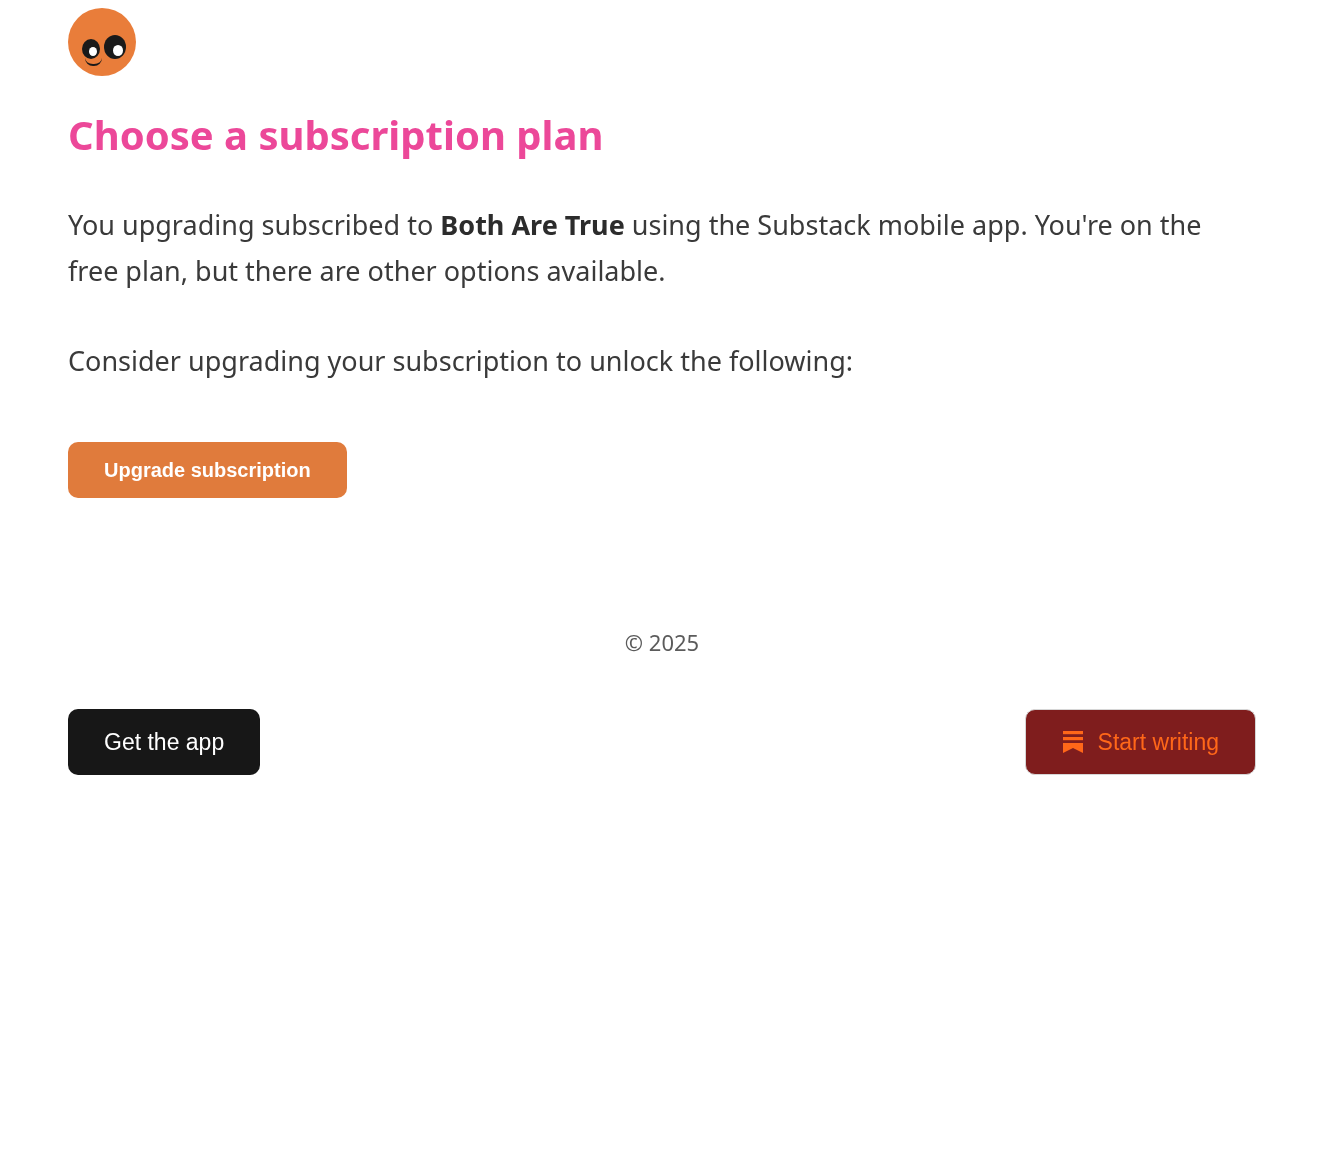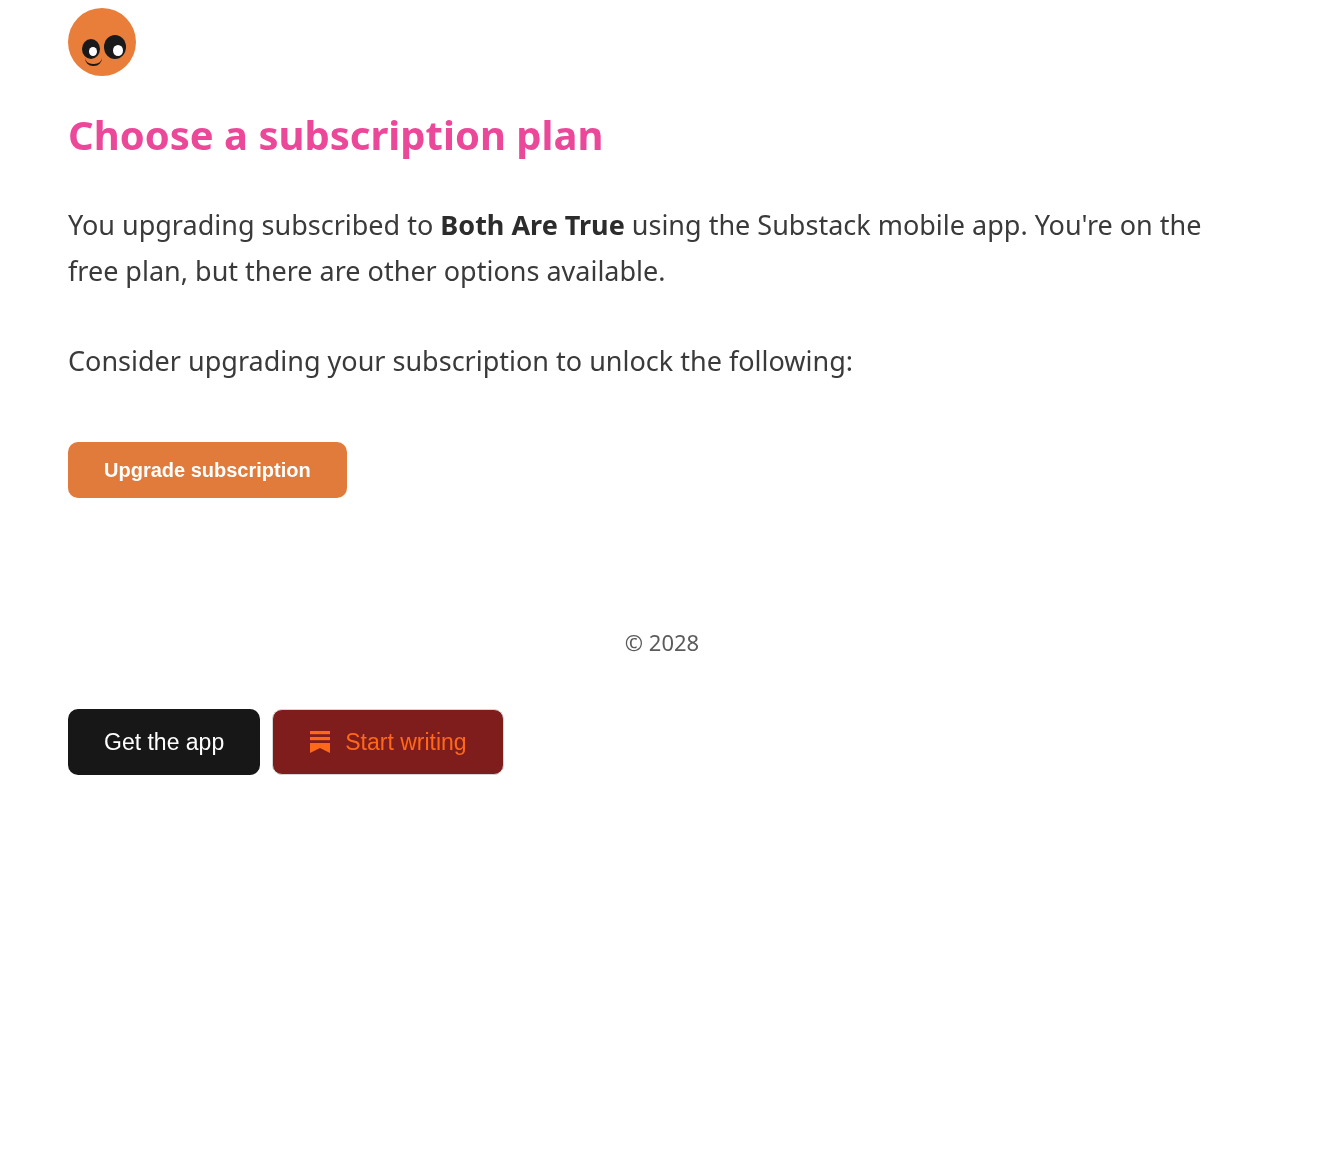--- a/index.html
+++ b/index.html
@@ -72,21 +72,21 @@
     }
     .footer {
       text-align:center;
       margin-top:130px;
       font-size:22px;
       color:#5b5b5b;
       line-height:1.35;
     }
     .footer-buttons {
       display:flex;
-      justify-content:flex-start;
+      justify-content:space-between;
       gap:12px;
       margin-top:52px;
     }
     .footer-btn {
       font-size:23px;
       font-weight:500;
       padding:20px 36px;
       border-radius:10px;
       cursor:pointer;
       line-height:1;
@@ -128,21 +128,21 @@
   </p>
 
   <p class="body-text">Consider upgrading your subscription to unlock the following:</p>
 
   <div class="benefits">
   </div>
 
   <button class="upgrade-btn">Upgrade subscription</button>
 
   <div class="footer">
-    <div>© 2028</div>
+    <div>© 2025</div>
     <div class="footer-buttons">
       <button class="footer-btn get-app-btn">
         <span>Get the app</span>
       </button>
       <button class="footer-btn start-writing-btn">
         <svg class="substack-icon" viewBox="0 0 22 24" aria-hidden="true">
           <rect x="1" y="1" width="20" height="3.2" fill="#ff6719"></rect>
           <rect x="1" y="7" width="20" height="3.2" fill="#ff6719"></rect>
           <path d="M1 13 H21 V23 L11 18 L1 23 Z" fill="#ff6719"></path>
         </svg>

